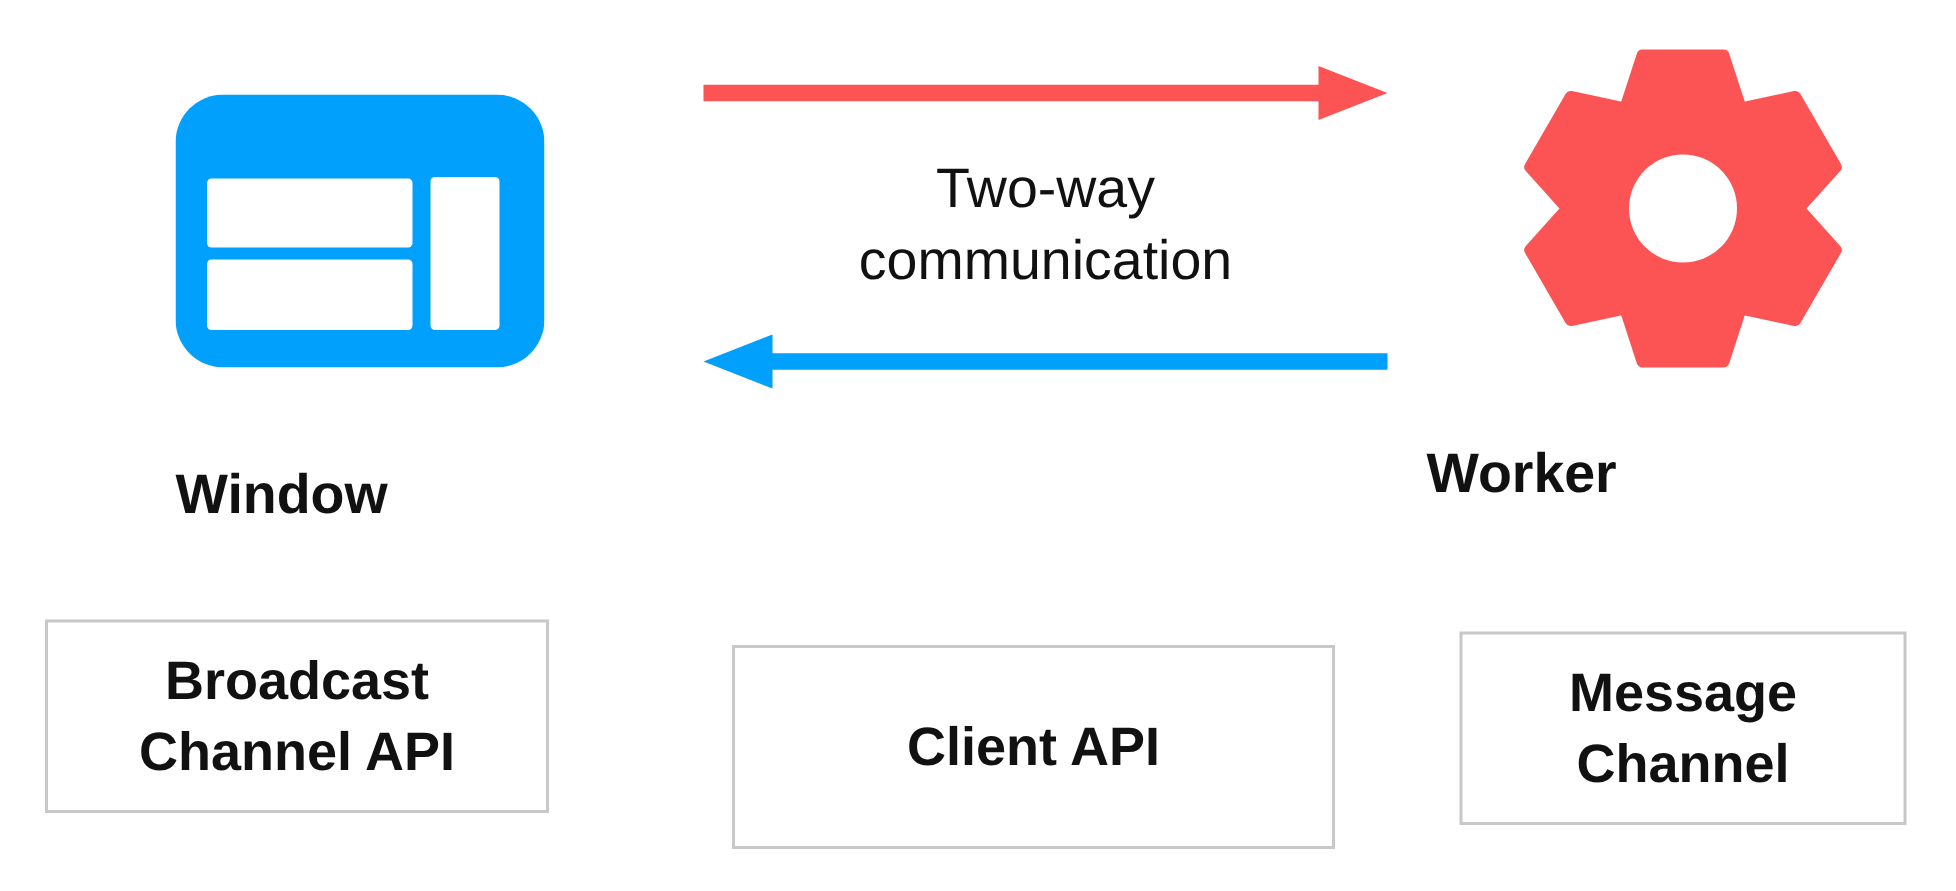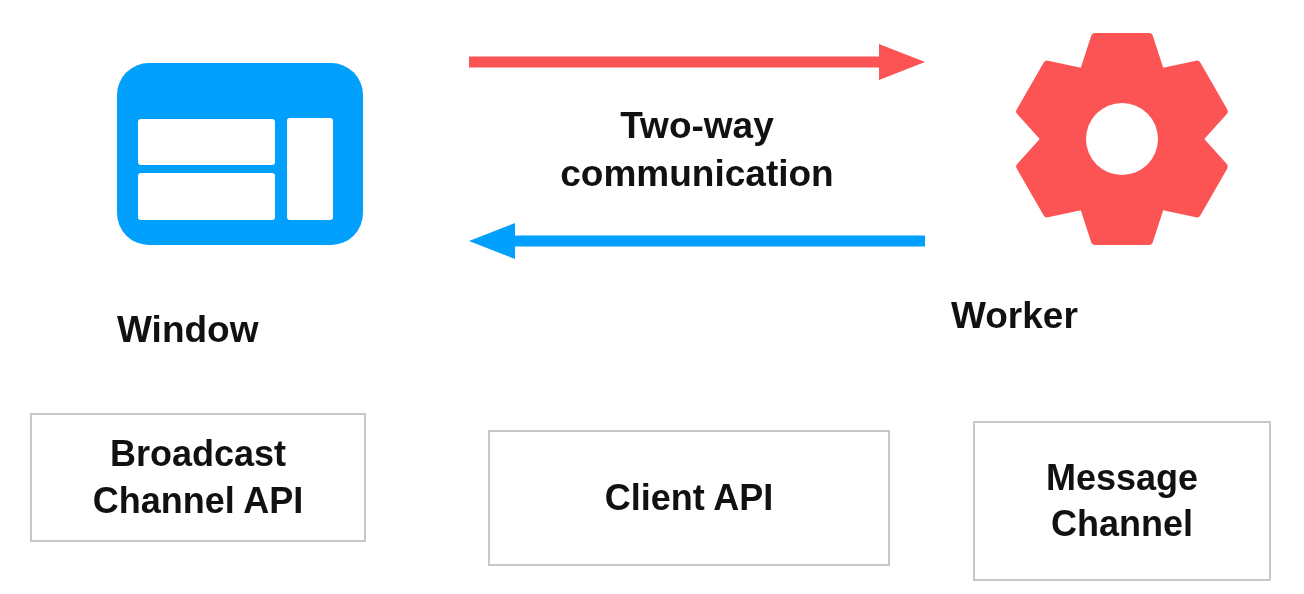--- a/index.html
+++ b/index.html
@@ -37,41 +37,41 @@
   .arrow-forward-svg  { left: 467px; top: 41px;  width: 460px; height: 40px; }
   .arrow-backward-svg { left: 467px; top: 221px; width: 460px; height: 40px; }
 
   
   .comm-label {
     left: 517px;
     top: 102px;
     width: 360px;
     text-align: center;
     font-size: 37px;
-    font-weight: 700;
+    font-weight: 400;
     line-height: 48px;
   }
 
   
   .channel-box {
     box-sizing: border-box;
     border: 2px solid #c8c8c8;
     background: #ffffff;
     display: flex;
     align-items: center;
     justify-content: center;
     text-align: center;
     font-size: 36px;
     font-weight: 700;
     line-height: 1.28;
     padding: 0 10px;
   }
   .channel-box-1 { left: 30px;  top: 413px; width: 336px; height: 129px; }
   .channel-box-2 { left: 488px; top: 430px; width: 402px; height: 136px; }
-  .channel-box-3 { left: 973px; top: 421px; width: 298px; height: 160px; padding: 0 24px; }
+  .channel-box-3 { left: 973px; top: 421px; width: 298px; height: 129px; padding: 0 24px; }
 </style>
 </head>
 <body>
 
 <div class="canvas">
 
   <svg class="abs window-icon-svg" viewBox="0 0 246 182" xmlns="http://www.w3.org/2000/svg">
     <rect x="0" y="0" width="246" height="182" rx="32" fill="#00A0FC"></rect>
     <rect x="21" y="56" width="137" height="46" rx="3" fill="#ffffff"></rect>
     <rect x="21" y="110" width="137" height="47" rx="3" fill="#ffffff"></rect>

